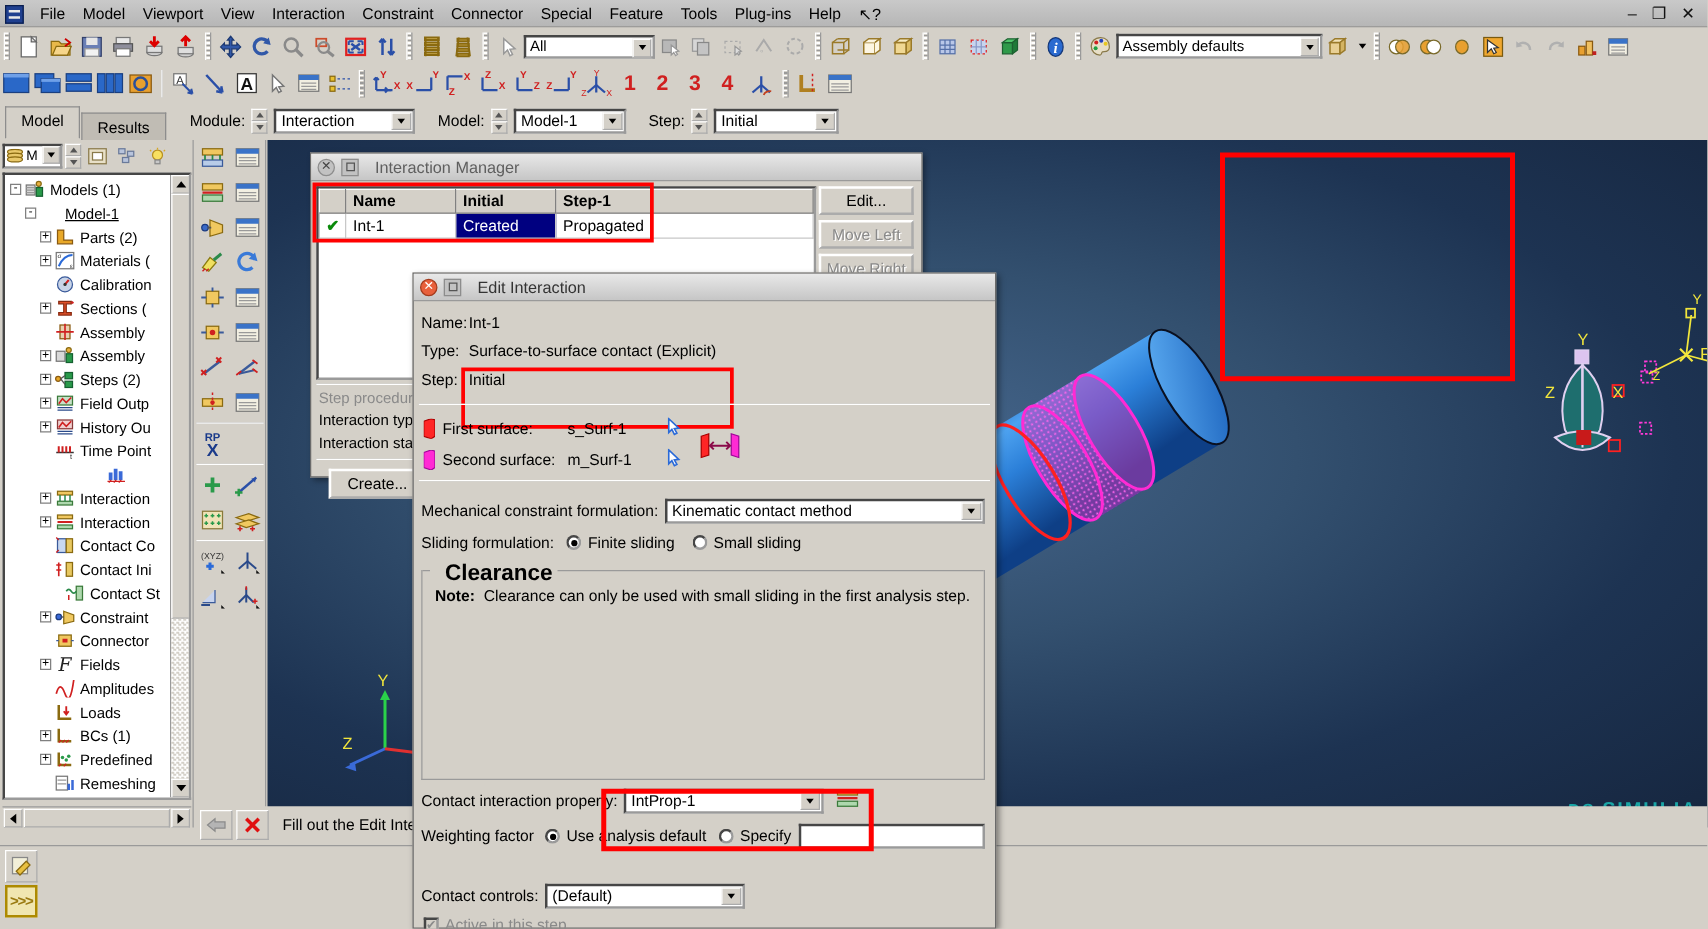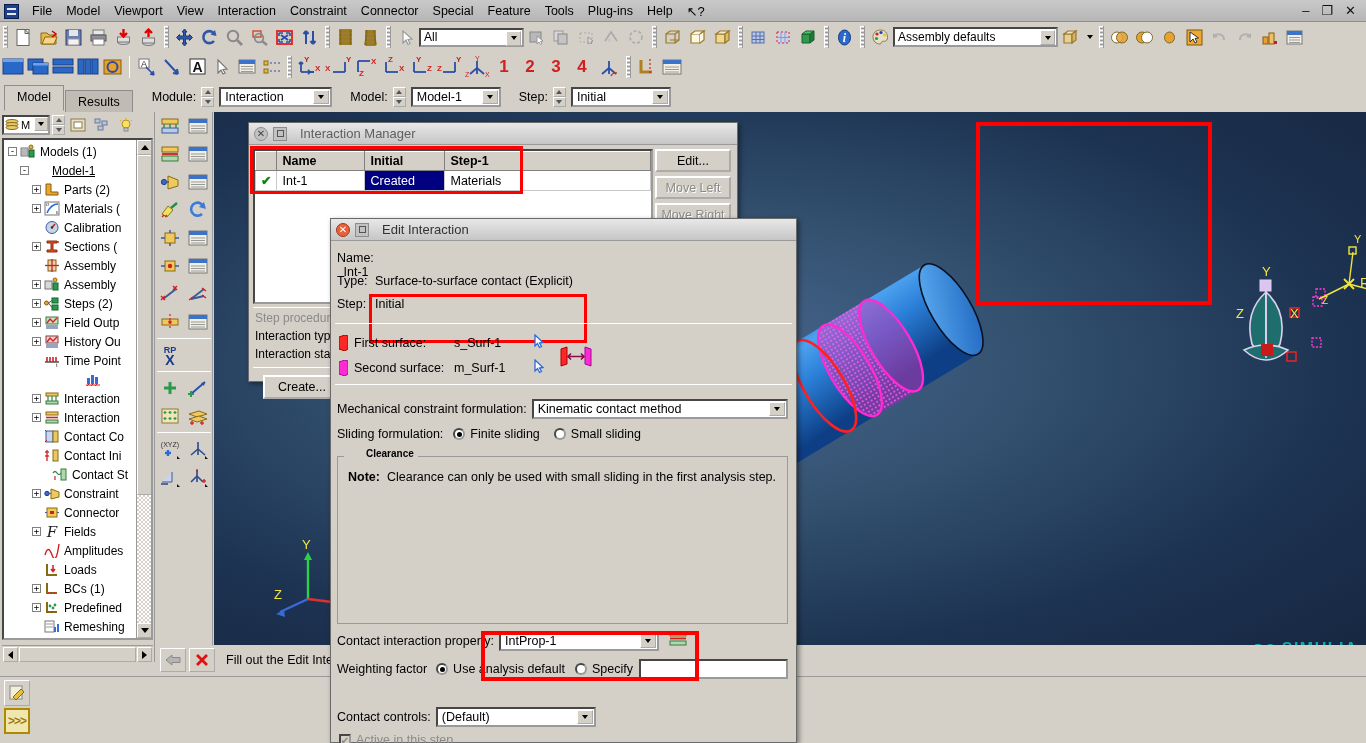--- a/index.html
+++ b/index.html
@@ -291,22 +291,22 @@
                      background: #d4d0c8; border: 1px outset #fff;
                      display: flex; align-items: center; justify-content: center; }
   .radio { width: 12px; height: 12px; border-radius: 50%; border: 2px inset #9a9a9a;
            background: #fff; display: inline-flex; align-items: center; justify-content: center;
            margin-right: 5px; flex: 0 0 auto; }
   .radio .dot { width: 5px; height: 5px; border-radius: 50%; background: #000; }
   .checkbox { width: 12px; height: 12px; border: 2px inset #9a9a9a; background: #d4d0c8;
               display: inline-flex; align-items: center; justify-content: center;
               margin-right: 5px; flex: 0 0 auto; font-size: 10px; color: #8a8a8a; }
   .groupbox { border: 1px solid #9a9a9a; border-top: none; position: relative; }
-  .gb-title { position: absolute; top: -8px; left: 24px; background: #d4d0c8;
-              padding: 0 4px; font-weight: bold; font-size: 10px; }
+  .gb-title { position: absolute; top: -8px; left: 14px; background: #d4d0c8;
+              padding: 0 4px; font-weight: bold; font-size: 18px; }
   .gb-topline-l { position: absolute; top: 0; left: 0; width: 6px; height: 1px; background: #9a9a9a; }
   .gb-topline-r { position: absolute; top: 0; left: 70px; right: 0; height: 1px; background: #9a9a9a; }
   .ei-textfield { background: #fff; border: 2px inset #9a9a9a; height: 20px; }
   .ei-redrect2 {
     position: absolute; left: 150px; top: 390px; width: 218px; height: 50px;
     border: 4px solid #ff0000; pointer-events: none;
   }
 </style>
 </head>
 <body>
@@ -1679,21 +1679,21 @@
               <th style="width:88px;">Name</th>
               <th style="width:80px;">Initial</th>
               <th>Step-1</th>
             </tr>
           </thead>
           <tbody>
             <tr>
               <td class="chk">✔</td>
               <td>Int-1</td>
               <td class="sel">Created</td>
-              <td>Materials</td>
+              <td>Propagated</td>
             </tr>
           </tbody>
         </table>
       </div>
       <div class="im-redrect"></div>
 
       <div class="im-sep"></div>
       <div class="im-info">
         <div class="dim">Step procedur</div>
         <div>Interaction typ</div>
@@ -1713,21 +1713,21 @@
   <div class="dialog" id="edit-interaction">
     <div class="dlg-title active">
       <div class="circbtn red">✕</div>
       <div class="sqbtn">
           <div class="inner"></div>
         </div>
       <div class="tt">Edit Interaction</div>
     </div>
     <div class="ei-body">
 
-      <div class="ei-row" style="position:absolute;left:6px;top:10px;flex-direction:column;">
+      <div class="ei-row" style="position:absolute;left:6px;top:10px;">
         <span class="lbl" style="width:38px;">Name:</span>
         <span class="lbl">Int-1</span>
       </div>
 
       <div class="ei-row" style="position:absolute;left:6px;top:33px;">
         <span class="lbl" style="width:38px;">Type:</span>
         <span class="lbl">Surface-to-surface contact (Explicit)</span>
       </div>
 
       <div class="ei-row" style="position:absolute;left:6px;top:56px;">

